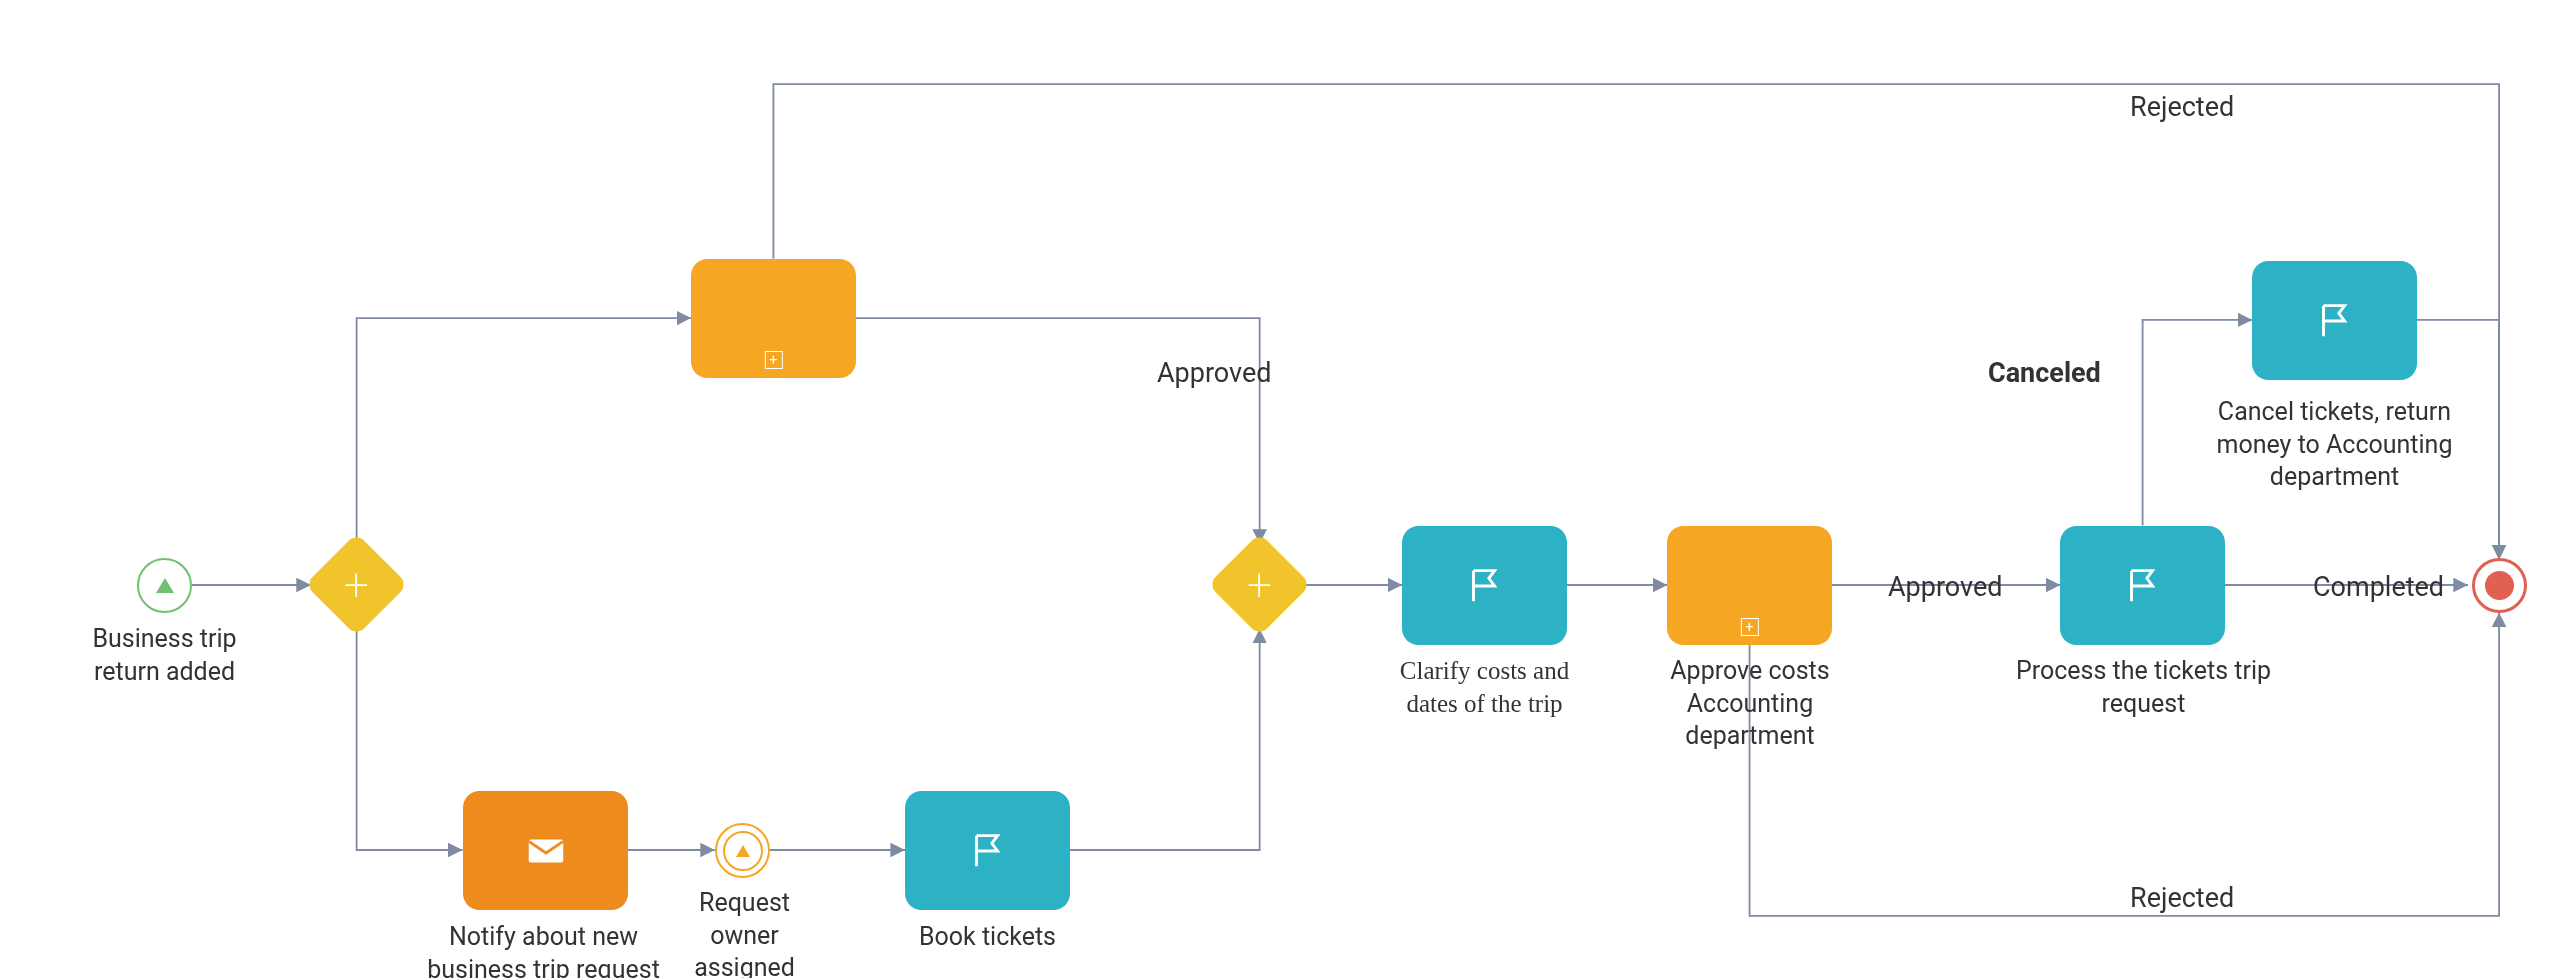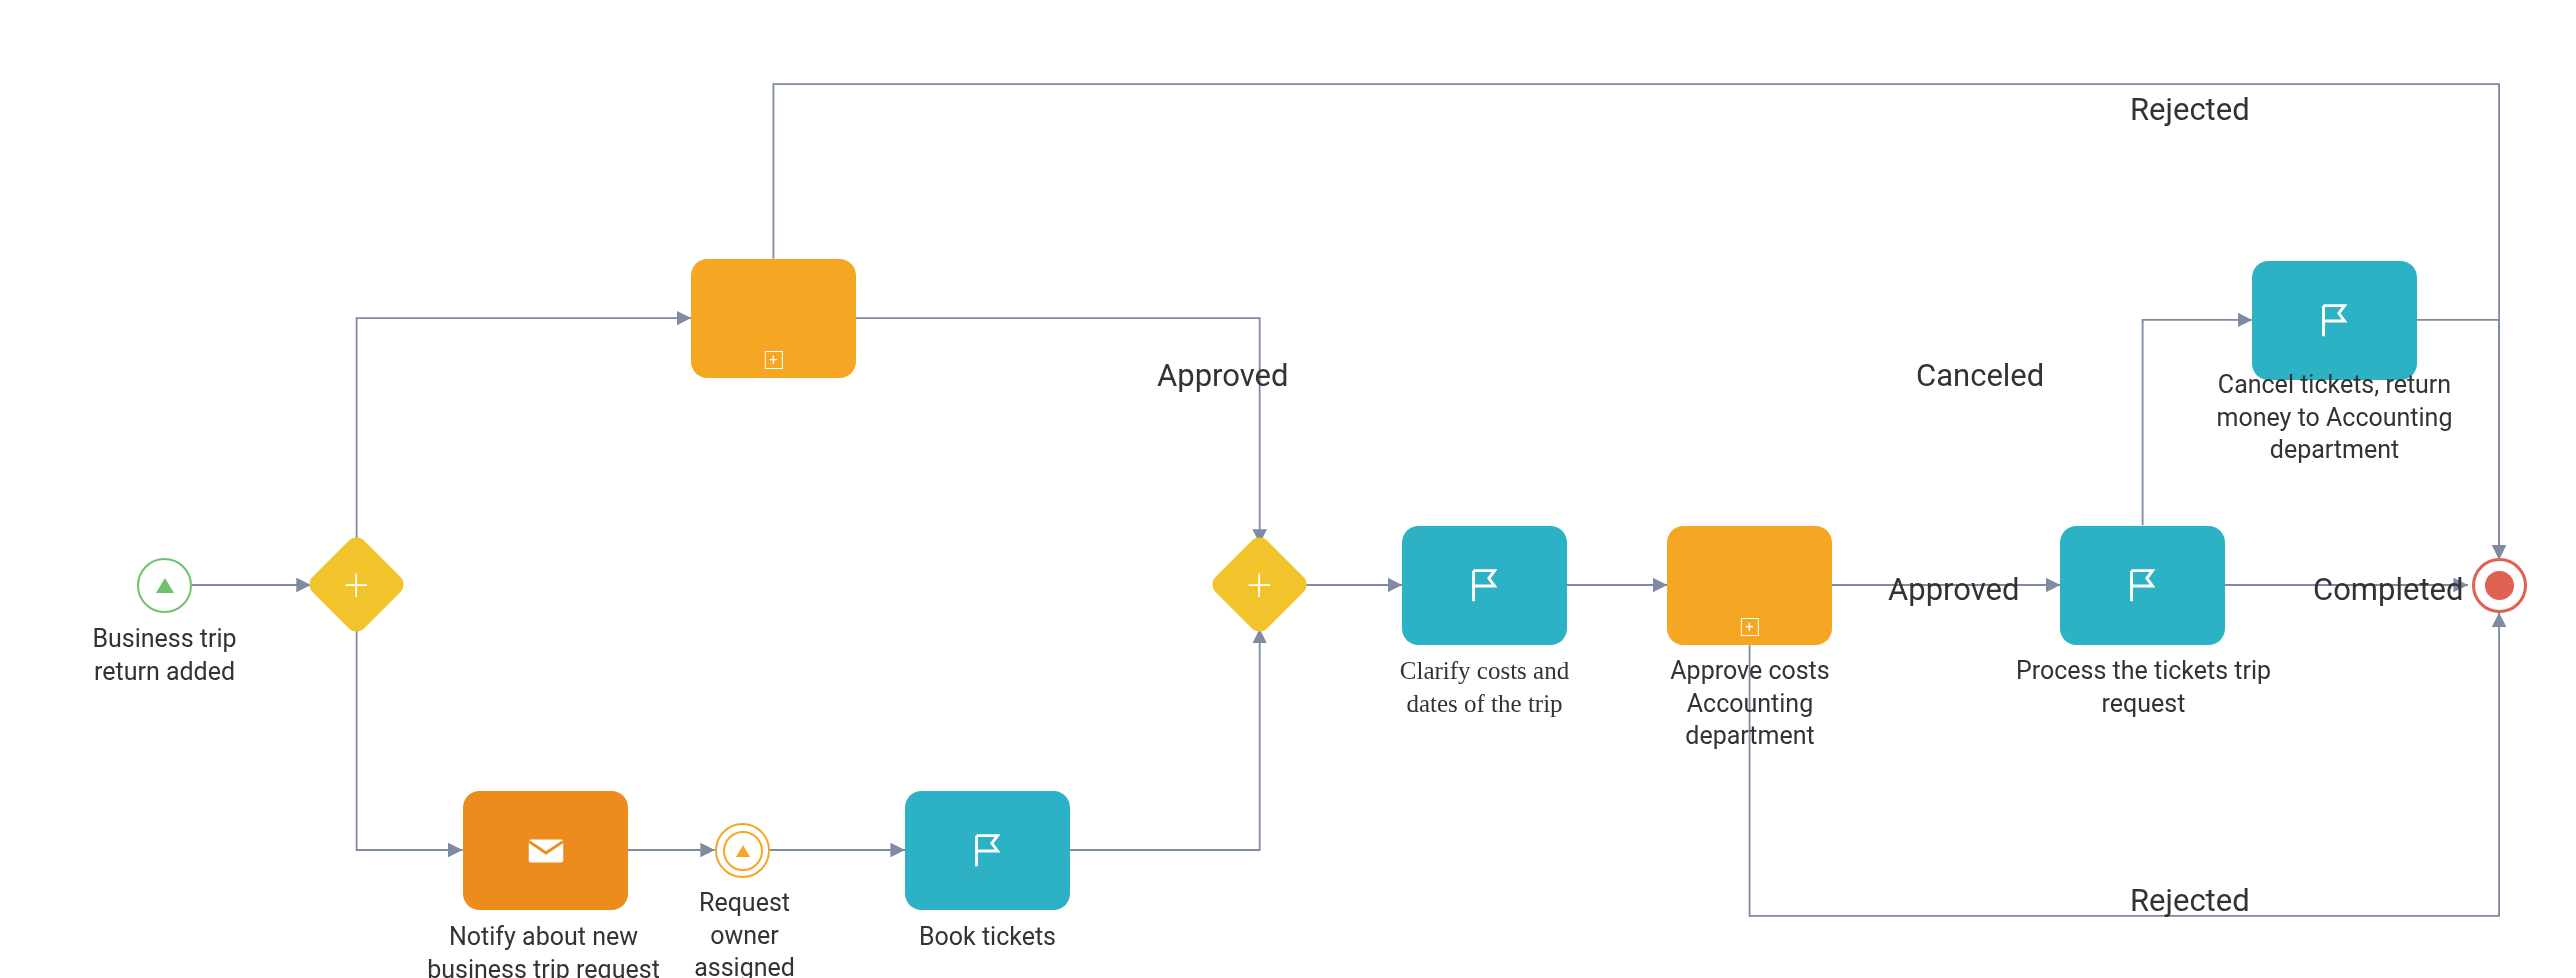--- a/index.html
+++ b/index.html
@@ -24,21 +24,21 @@
   }
   .label {
     position: absolute;
     text-align: center;
     font-size: 25px;
     color: #333;
     line-height: 1.3;
   }
   .edge-label {
     position: absolute;
-    font-size: 31px;
+    font-size: 27px;
     color: #333;
   }
   
   .start-ev {
     width: 55px; height: 55px;
     border: 2.7px solid #6ec26e;
     border-radius: 50%;
     background: #fff;
   }
   .start-ev-inner {
@@ -235,27 +235,27 @@
       <path d="M6 4 L6 20 M6 4 L17 4 L14 8 L17 12 L6 12" stroke="#fff" stroke-width="1.5" fill="none"></path>
     </svg>
   </div>
   <div class="label" style="left:2011px; top:655px; width:265px;">Process the tickets trip request</div>
 
   <div class="node task task-large task-teal" style="left:2252px; top:261px;">
     <svg class="flag-icon" viewBox="0 0 24 24">
       <path d="M6 4 L6 20 M6 4 L17 4 L14 8 L17 12 L6 12" stroke="#fff" stroke-width="1.5" fill="none"></path>
     </svg>
   </div>
-  <div class="label" style="left:2188px; top:369px; width:293px;">Cancel tickets, return money to Accounting department</div>
+  <div class="label" style="left:2188px; top:396px; width:293px;">Cancel tickets, return money to Accounting department</div>
 
   <div class="node end-ev" style="left:2472px; top:558px;">
     <div class="end-ev-inner"></div>
   </div>
 
   <div class="edge-label" style="left:1157px; top:357px;">Approved</div>
   <div class="edge-label" style="left:2130px; top:91px;">Rejected</div>
   <div class="edge-label" style="left:1888px; top:571px;">Approved</div>
   <div class="edge-label" style="left:2130px; top:882px;">Rejected</div>
   <div class="edge-label" style="left:2285px; top:571px;margin-left:28px;">Completed</div>
-  <div class="edge-label" style="left:1916px; top:357px;">Canceled</div>
+  <div class="edge-label" style="left:1988px; top:357px;font-weight:bold;">Canceled</div>
 
 </div>
 
 
 </body></html>

